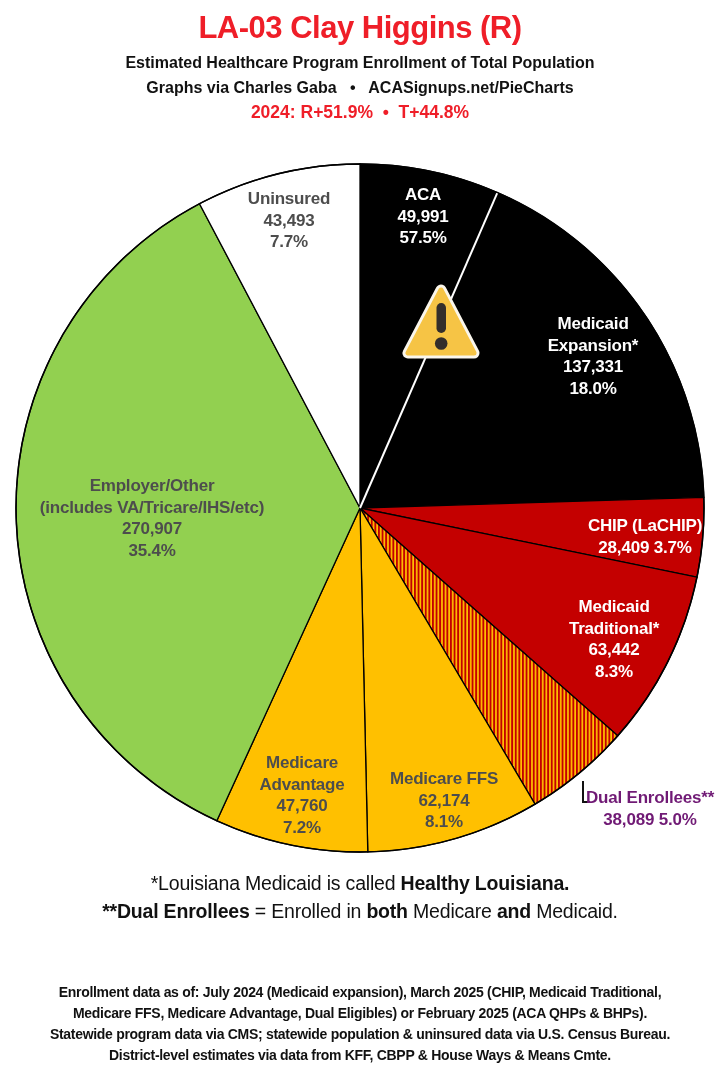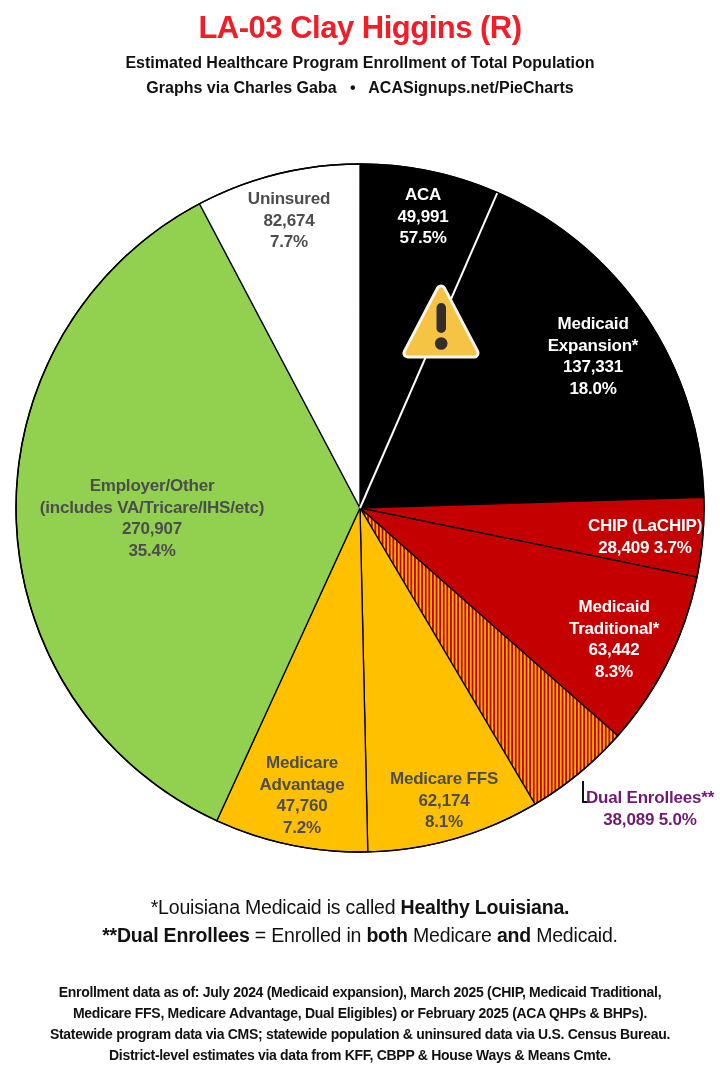--- a/index.html
+++ b/index.html
@@ -17,21 +17,21 @@
   .hdr-partisan { font-size:17.5px; font-weight:bold; color:#EF1E28; line-height:25px; white-space:pre; }
   
   #pie-svg { position:absolute; left:0; top:0; width:720px; height:1070px; }
   .slice-label {
     position:absolute; transform:translate(-50%,-50%); text-align:center;
     font-weight:bold; font-size:17px; letter-spacing:-0.2px; line-height:21.5px;
     white-space:nowrap; pointer-events:none;
   }
   
   .footnotes { position:absolute; top:869px; left:0; width:720px; text-align:center;
-    font-size:19.5px; color:#111111; line-height:28px; letter-spacing:-0.2px;margin-top:24px; }
+    font-size:19.5px; color:#111111; line-height:28px; letter-spacing:-0.2px; }
   .footnotes .b { font-weight:bold; }
   
   .sources { position:absolute; top:982px; left:0; width:720px; text-align:center;
     font-size:14px; font-weight:bold; color:#111111; line-height:21px; letter-spacing:-0.3px; }
 </style>
 </head>
 <body>
 
 <div class="canvas">
 
@@ -61,20 +61,21 @@
       <path d="M441 290 L408 353 L474 353 Z" fill="#F6C445" stroke="#F6C445" stroke-width="5" stroke-linejoin="round"></path>
       <rect x="436.5" y="303" width="9.5" height="30" rx="4.7" fill="#332E2B"></rect>
       <circle cx="441.2" cy="343.5" r="6.3" fill="#332E2B"></circle>
     </g>
   </svg>
 
   <div class="hdr">
     <div class="hdr-title">LA-03 Clay Higgins (R)</div>
     <div class="hdr-sub">Estimated Healthcare Program Enrollment of Total Population</div>
     <div class="hdr-sub">Graphs via Charles Gaba   •   ACASignups.net/PieCharts</div>
+    <div class="hdr-partisan">2024: R+51.9%  •  T+44.8%</div>
   </div>
 
   <div id="labels">
       <div class="slice-label" style="left: 423px; top: 216px; color: rgb(255, 255, 255); text-align: center;">
         <div>ACA</div>
         <div>49,991</div>
         <div>57.5%</div>
       </div>
       <div class="slice-label" style="left: 593px; top: 356px; color: rgb(255, 255, 255);">
         <div>Medicaid</div>
@@ -108,21 +109,21 @@
         <div>7.2%</div>
       </div>
       <div class="slice-label" style="left: 152px; top: 518px; color: rgb(77, 77, 77);">
         <div>Employer/Other</div>
         <div>(includes VA/Tricare/IHS/etc)</div>
         <div>270,907</div>
         <div>35.4%</div>
       </div>
       <div class="slice-label" style="left: 289px; top: 220px; color: rgb(77, 77, 77);">
         <div>Uninsured</div>
-        <div>82,674</div>
+        <div>43,493</div>
         <div>7.7%</div>
       </div>
     </div>
 
   <div class="footnotes">
     <div id="fn1"><span>*Louisiana Medicaid is called </span><span class="b">Healthy Louisiana.</span></div>
     <div id="fn2"><span class="b">**Dual Enrollees</span><span> = Enrolled in </span><span class="b">both</span><span> Medicare </span><span class="b">and</span><span> Medicaid.</span></div>
   </div>
 
   <div class="sources" id="sources">

